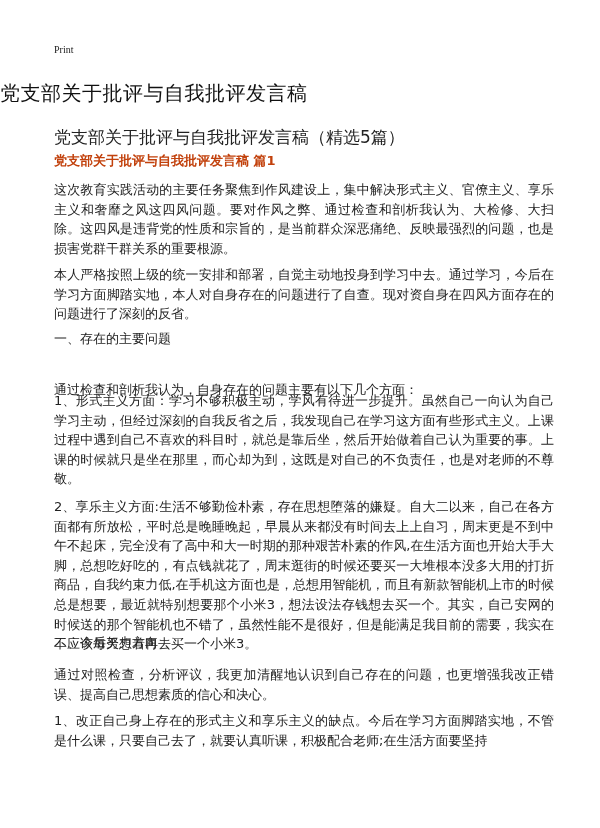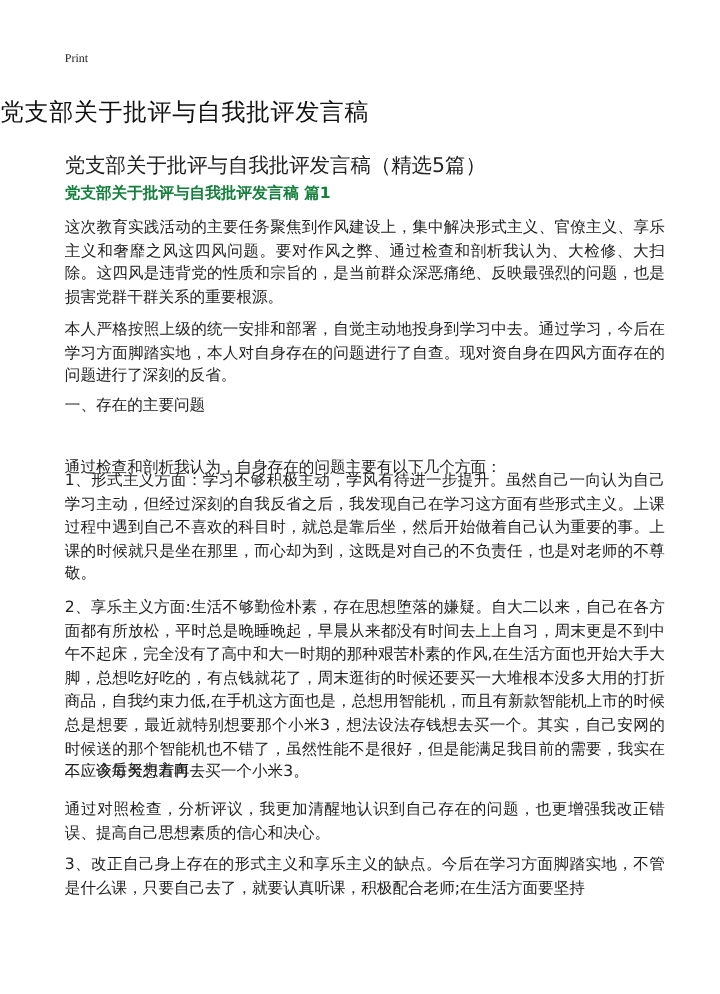--- a/index.html
+++ b/index.html
@@ -3,21 +3,21 @@
 <meta charset="utf-8">
 <style>
   html, body { margin: 0; padding: 0; background: #ffffff; }
   body { width: 600px; height: 828px; overflow: hidden; position: relative;
          font-family: "DejaVu Sans", "Liberation Sans", sans-serif; color: #1a1a1a; }
   .print { position: absolute; left: 54px; top: 44px; font-family: "Liberation Serif", "DejaVu Serif", serif;
            font-size: 10px; color: #222; }
   .title { position: absolute; left: 0; width: 600px; top: 80px; text-align: left;
            font-size: 20px; letter-spacing: 0.5px; color: #111; }
   .subtitle { position: absolute; left: 54px; top: 126px; font-size: 17px; color: #222; }
-  .section-title { position: absolute; left: 54px; top: 152px; font-size: 13px; font-weight: bold; color: #15803d; }
+  .section-title { position: absolute; left: 54px; top: 152px; font-size: 13px; font-weight: bold; color: #c2410c; }
   .para { position: absolute; left: 54px; width: 500px; font-size: 13px; line-height: 19.6px; color: #222;
           margin: 0; text-align: justify; }
   .p1 { top: 180px; }
   .p2 { top: 265px; }
   .h1 { top: 329px; }
   .p3 { top: 380px; }
   .p4 { top: 391px; }
   .p5 { top: 497px; }
   .h2 { top: 633px; }
   .p6 { top: 665px; }
@@ -35,13 +35,13 @@
 <div class="section-title">党支部关于批评与自我批评发言稿 篇1</div>
 
 <p class="para p1">这次教育实践活动的主要任务聚焦到作风建设上，集中解决形式主义、官僚主义、享乐主义和奢靡之风这四风问题。要对作风之弊、通过检查和剖析我认为、大检修、大扫除。这四风是违背党的性质和宗旨的，是当前群众深恶痛绝、反映最强烈的问题，也是损害党群干群关系的重要根源。</p>
 <p class="para p2">本人严格按照上级的统一安排和部署，自觉主动地投身到学习中去。通过学习，今后在学习方面脚踏实地，本人对自身存在的问题进行了自查。现对资自身在四风方面存在的问题进行了深刻的反省。</p>
 <p class="para h1">一、存在的主要问题</p>
 <p class="para p3">通过检查和剖析我认为，自身存在的问题主要有以下几个方面：</p>
 <p class="para p4">1、形式主义方面：学习不够积极主动，学风有待进一步提升。虽然自己一向认为自己学习主动，但经过深刻的自我反省之后，我发现自己在学习这方面有些形式主义。上课过程中遇到自己不喜欢的科目时，就总是靠后坐，然后开始做着自己认为重要的事。上课的时候就只是坐在那里，而心却为到，这既是对自己的不负责任，也是对老师的不尊敬。</p>
 <p class="para p5">2、享乐主义方面:生活不够勤俭朴素，存在思想堕落的嫌疑。自大二以来，自己在各方面都有所放松，平时总是晚睡晚起，早晨从来都没有时间去上上自习，周末更是不到中午不起床，完全没有了高中和大一时期的那种艰苦朴素的作风,在生活方面也开始大手大脚，总想吃好吃的，有点钱就花了，周末逛街的时候还要买一大堆根本没多大用的打折商品，自我约束力低,在手机这方面也是，总想用智能机，而且有新款智能机上市的时候总是想要，最近就特别想要那个小米3，想法设法存钱想去买一个。其实，自己安网的时候送的那个智能机也不错了，虽然性能不是很好，但是能满足我目前的需要，我实在不应该每天想着再去买一个小米3。</p>
 <p class="para h2">二、今后努力方向</p>
 <p class="para p6">通过对照检查，分析评议，我更加清醒地认识到自己存在的问题，也更增强我改正错误、提高自己思想素质的信心和决心。</p>
-<p class="para p7">3、改正自己身上存在的形式主义和享乐主义的缺点。今后在学习方面脚踏实地，不管是什么课，只要自己去了，就要认真听课，积极配合老师;在生活方面要坚持</p>
+<p class="para p7">1、改正自己身上存在的形式主义和享乐主义的缺点。今后在学习方面脚踏实地，不管是什么课，只要自己去了，就要认真听课，积极配合老师;在生活方面要坚持</p>
 
 </body></html>

